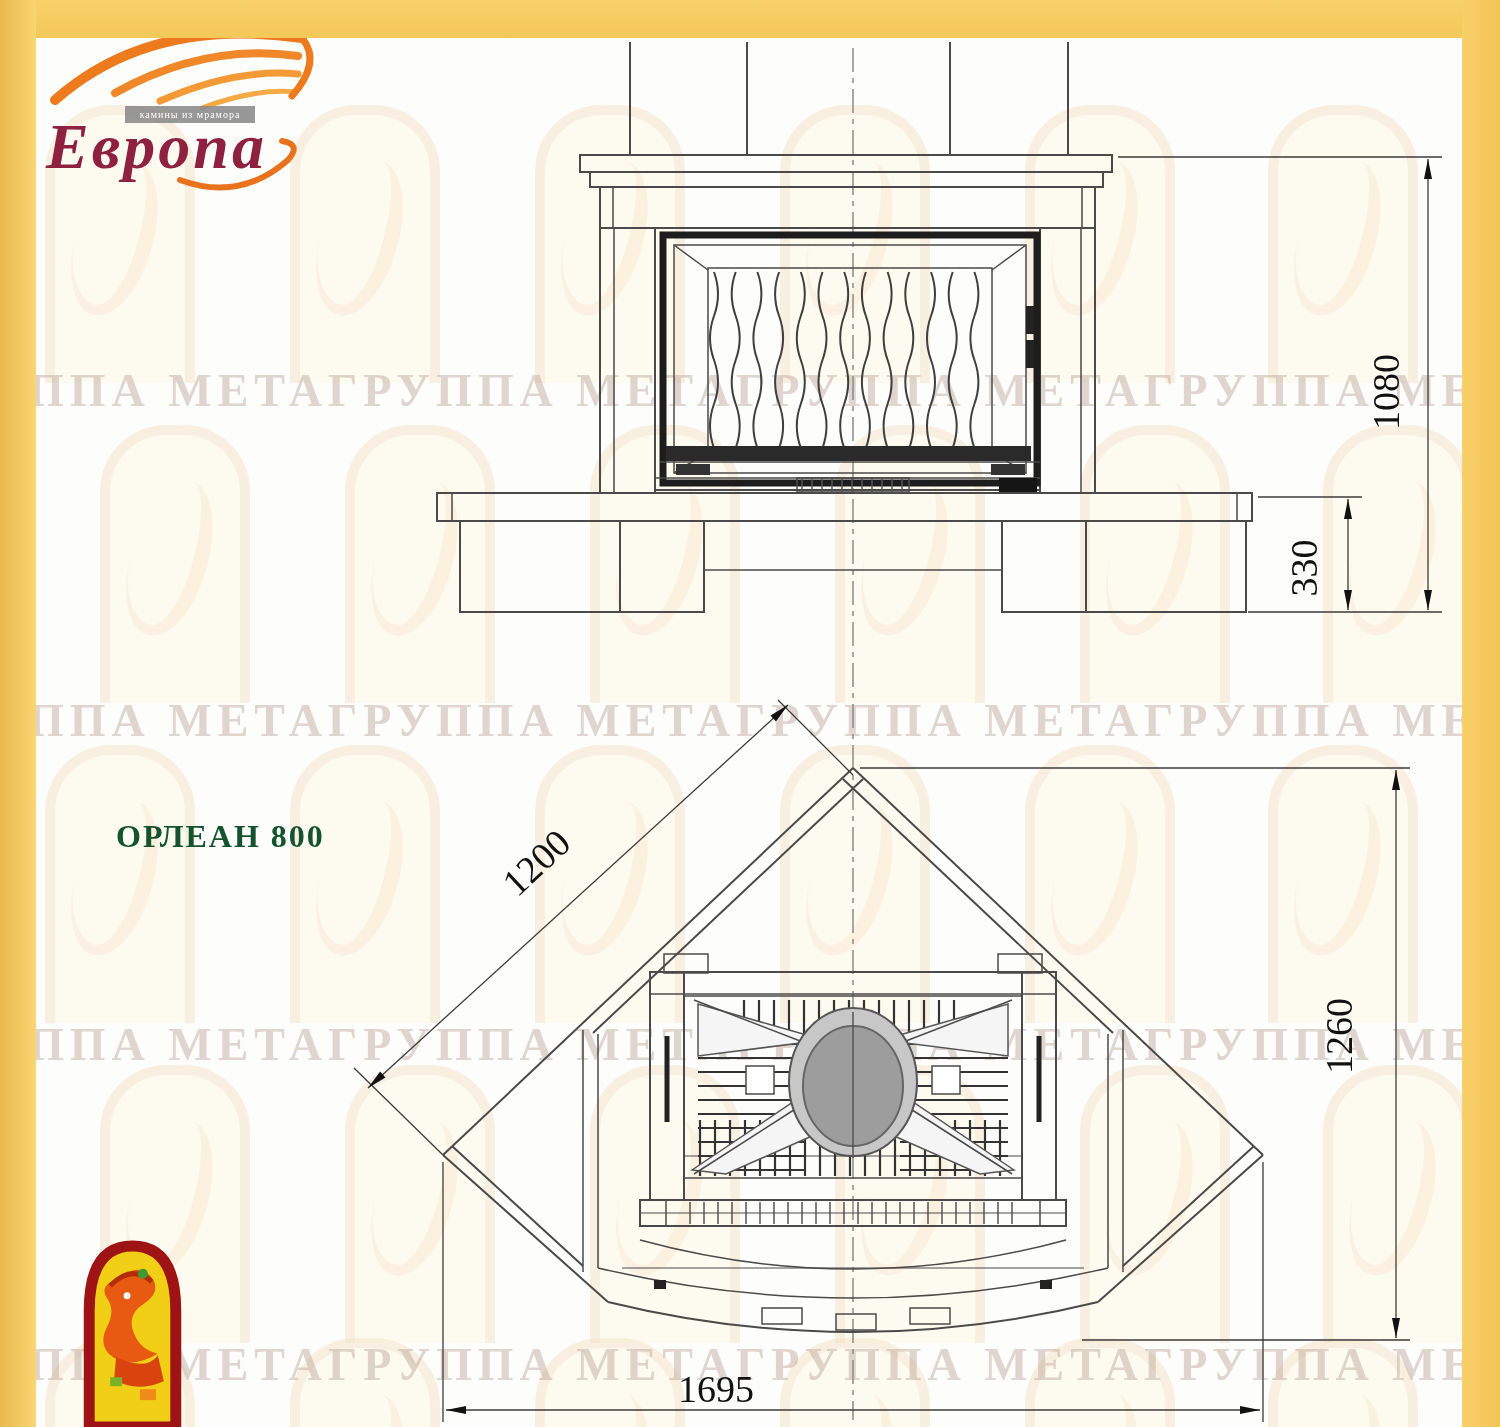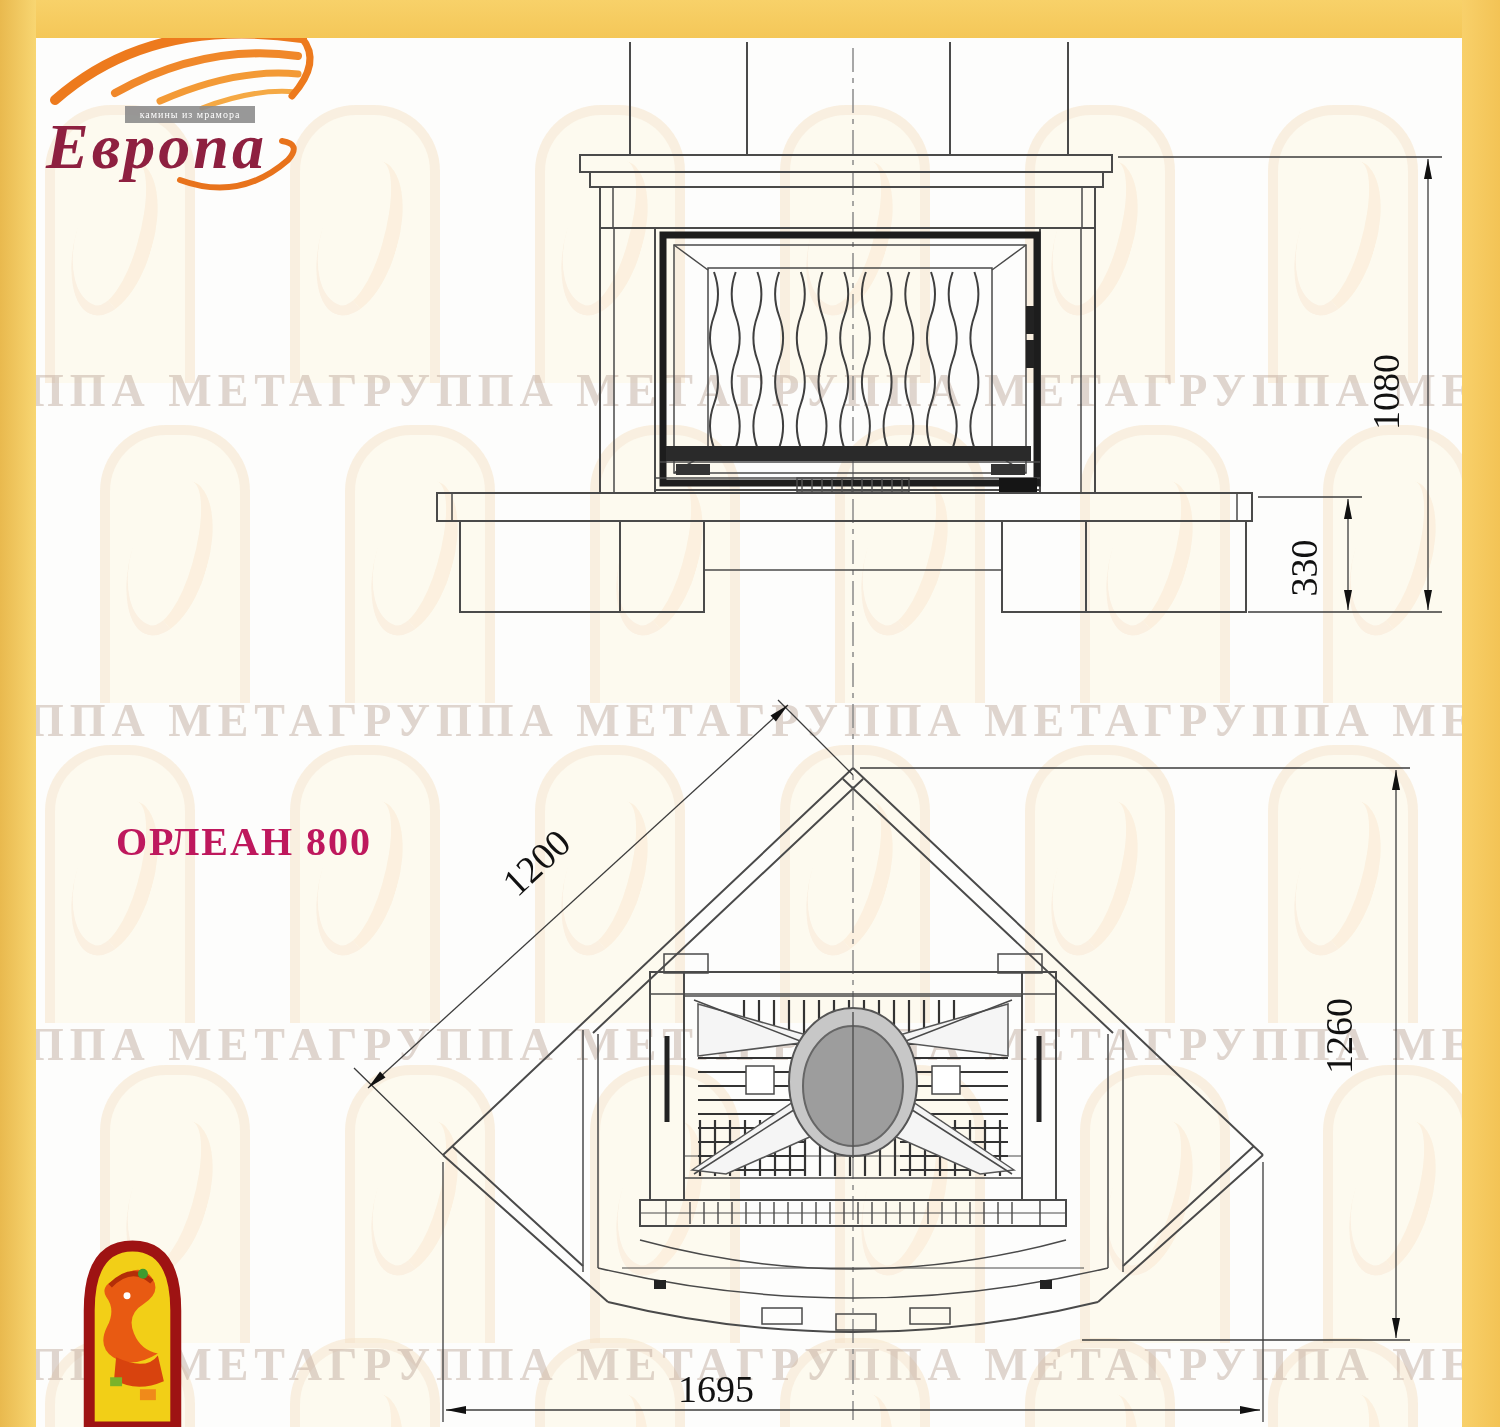--- a/index.html
+++ b/index.html
@@ -33,21 +33,21 @@
     font-family:"Liberation Serif",serif;font-weight:bold;
     font-size:46px;letter-spacing:6px;color:rgba(186,164,150,.45);
   }
   
   #drawing{position:absolute;left:0;top:0;z-index:10;}
   
   #logo{position:absolute;left:30px;top:8px;z-index:20;}
   #model-title{
     position:absolute;left:116px;top:818px;z-index:20;
     font-family:"Liberation Serif",serif;font-weight:bold;
-    font-size:40px;letter-spacing:2px;color:#be185d;
+    font-size:32px;letter-spacing:2px;color:#14532d;
   }
   #emblem{position:absolute;left:80px;top:1236px;z-index:20;}
   text{font-family:"Liberation Serif",serif;}
 </style>
 </head>
 <body>
 
 <div id="stage">
 
   <div id="wm-arches">

